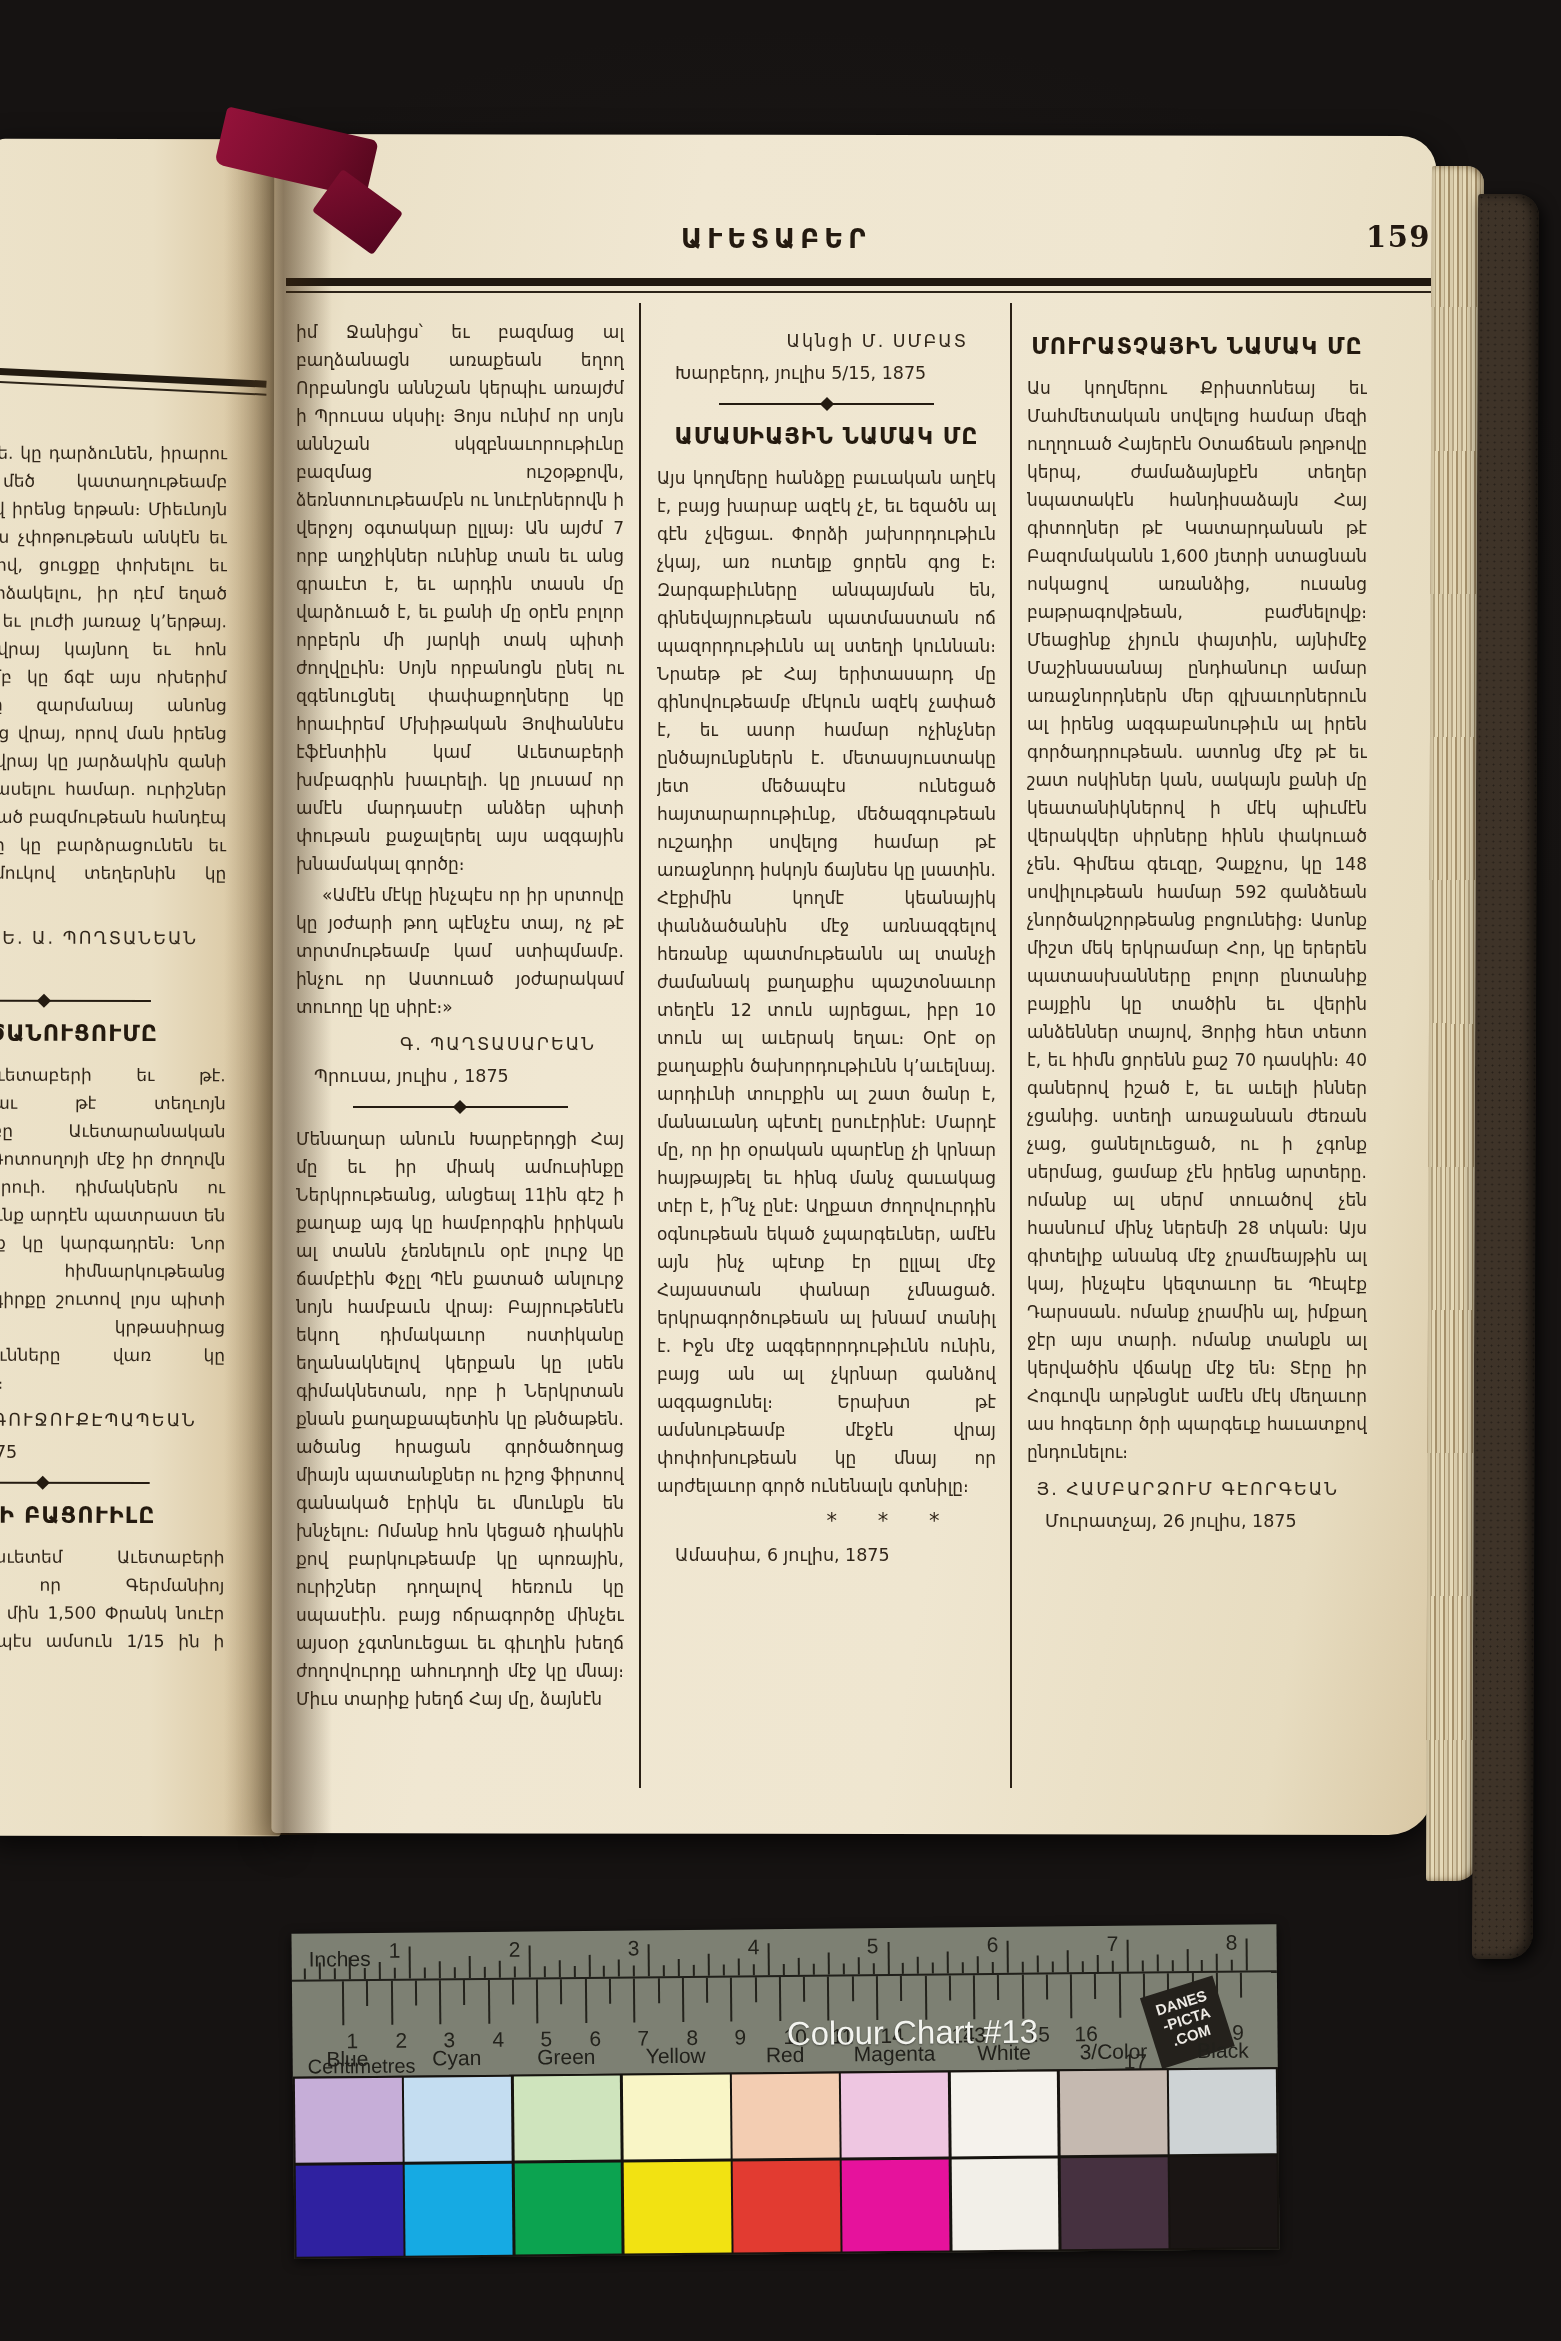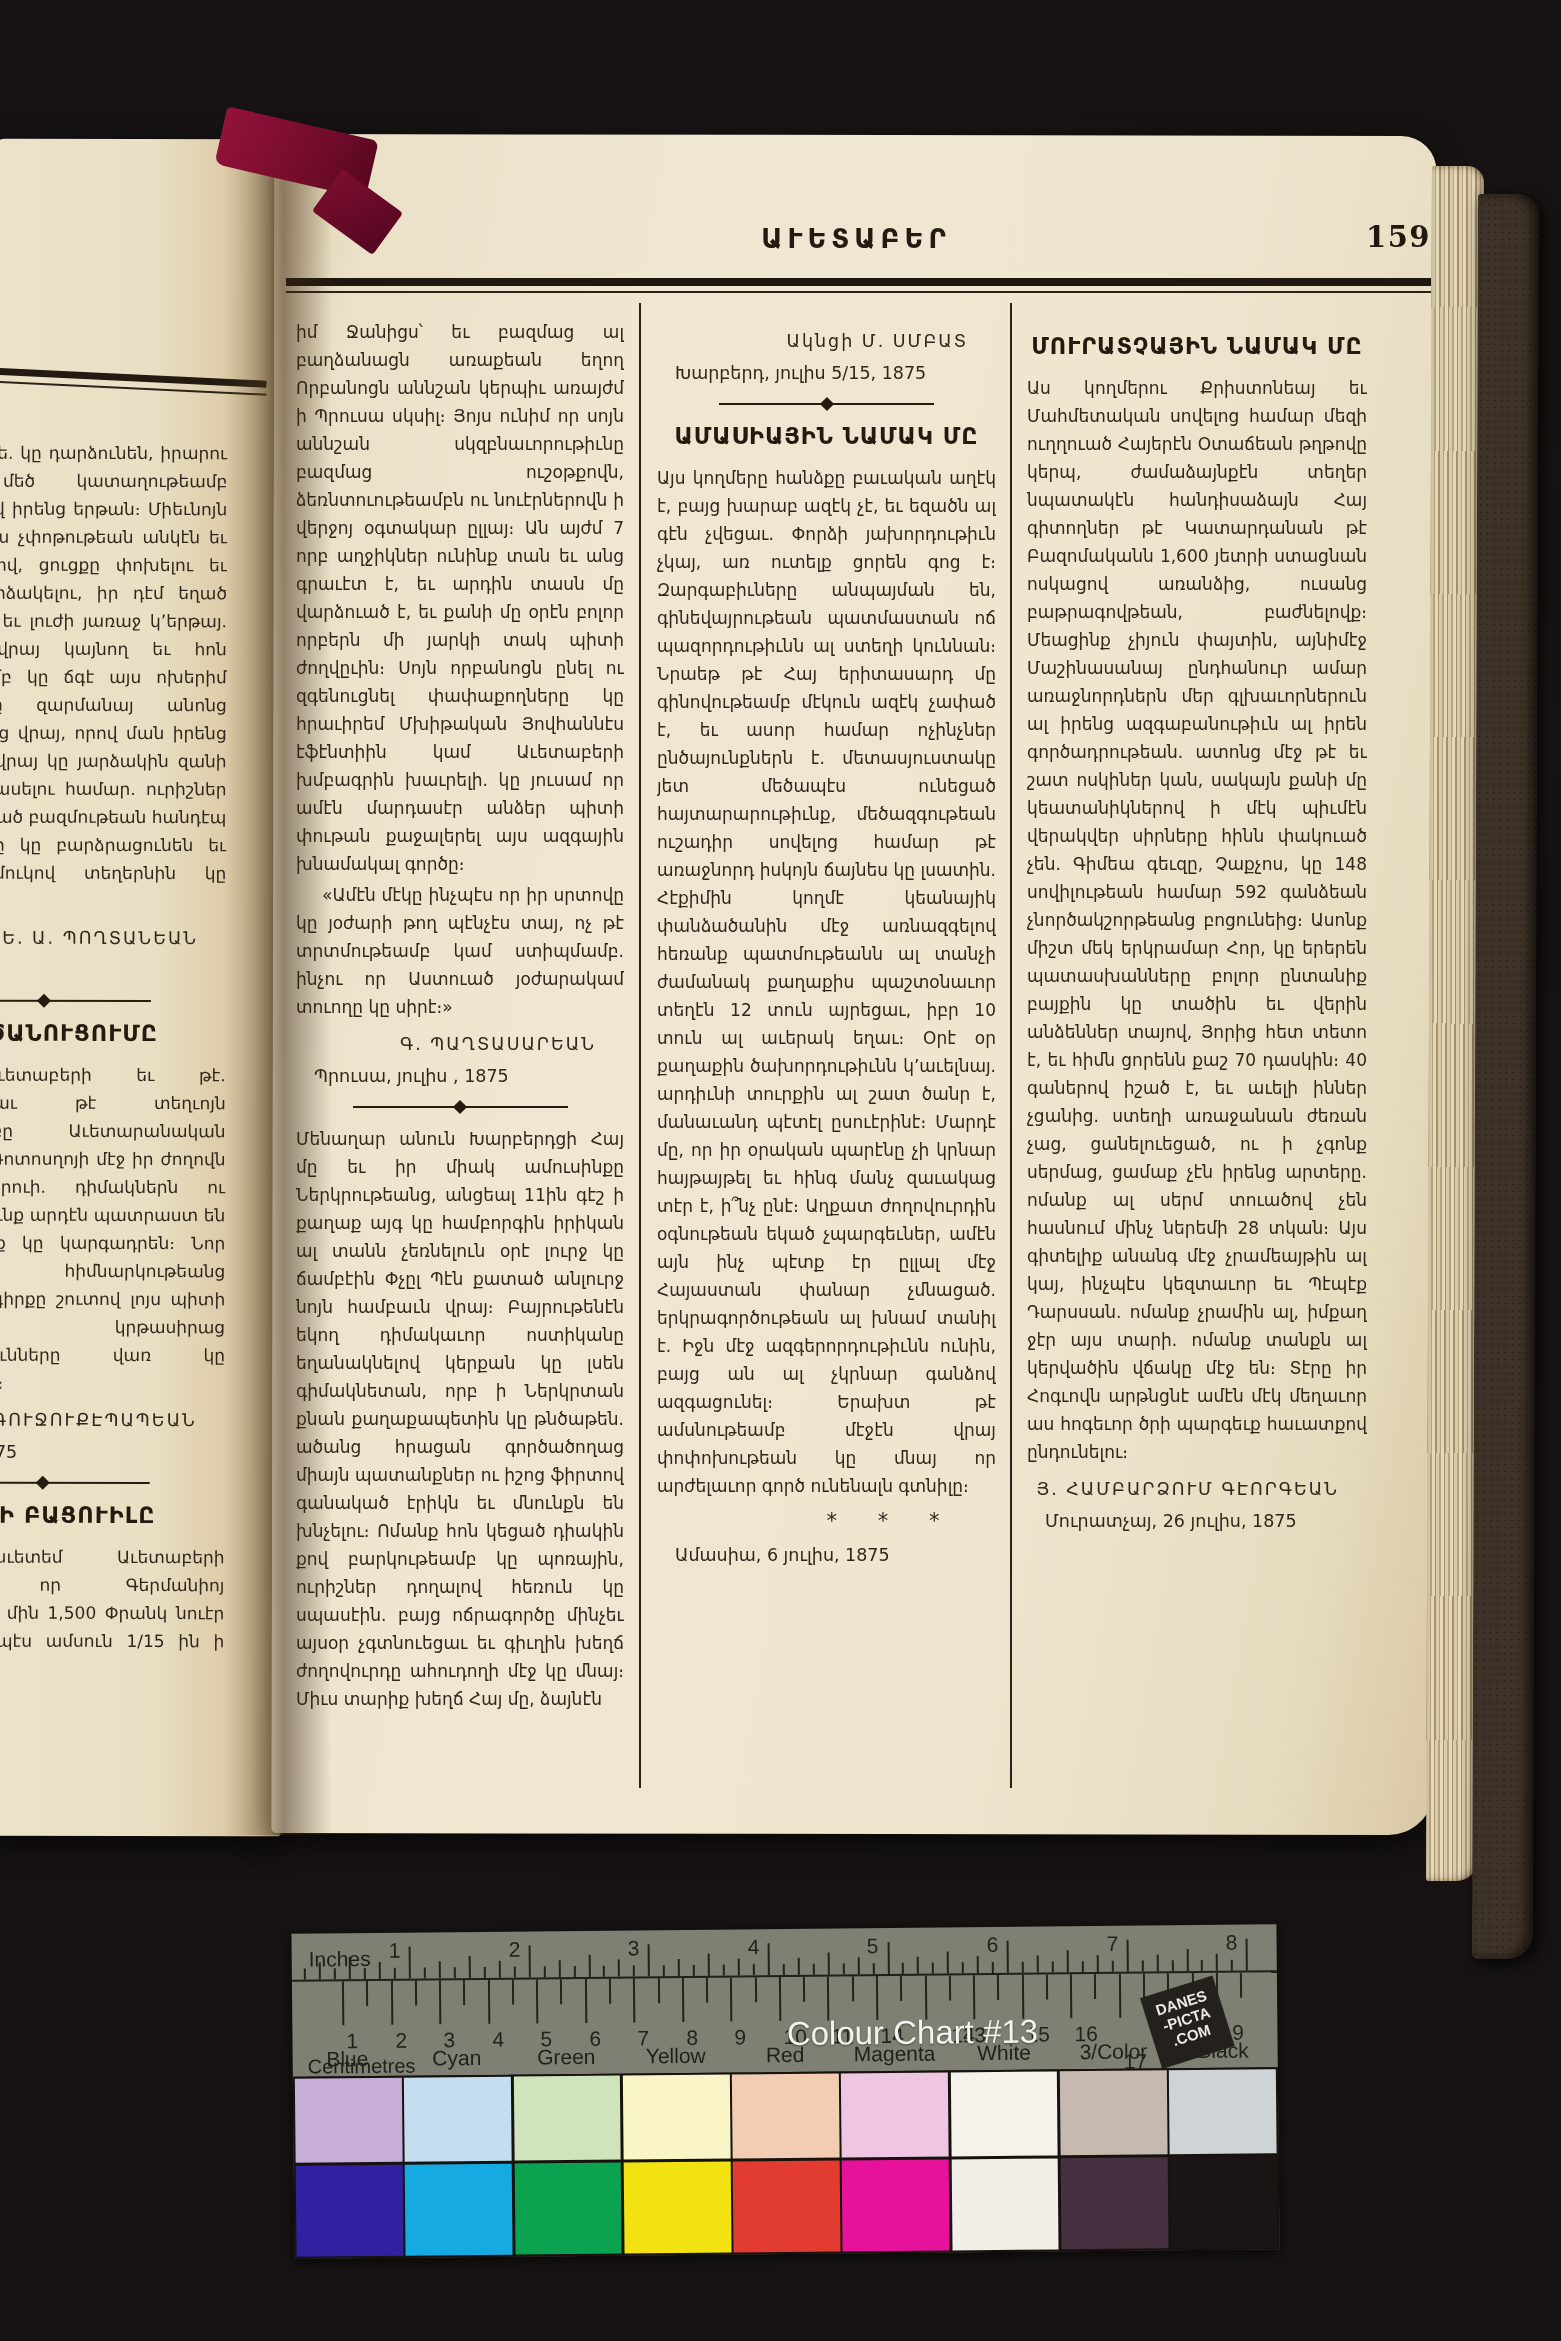--- a/index.html
+++ b/index.html
@@ -21,21 +21,21 @@
     background:linear-gradient(105deg,#94123a,#6d0b28 70%,#55071d);transform:rotate(13deg);}
   #ribbon-tail{position:absolute;left:320px;top:186px;width:75px;height:52px;border-radius:4px;
     background:linear-gradient(120deg,#7c0e2e,#540620);transform:rotate(36deg);}
   #fore-edge{position:absolute;left:1429px;top:166px;width:52px;height:1715px;border-radius:2px 17px 22px 3px;
     background:repeating-linear-gradient(90deg,#d9ccab 0 3px,#b4a381 3px 4.5px,#e5d9b8 4.5px 7.5px,#a5906b 7.5px 9px);
     transform:rotate(.2deg); box-shadow:inset -3px 0 7px rgba(60,40,15,.55);}
   #book-cover{position:absolute;left:1475px;top:194px;width:61px;height:1765px;border-radius:3px 22px 26px 6px;
     background:radial-gradient(rgba(0,0,0,.38) 18%,rgba(0,0,0,0) 22%) 0 0/7px 7px,#3e3328;
     box-shadow:inset -7px 0 11px rgba(0,0,0,.6), 4px 5px 15px rgba(0,0,0,.8); transform:rotate(.2deg);}
   
-  #masthead{position:absolute;left:681px;top:224px;width:350px;text-align:center;
+  #masthead{position:absolute;left:681px;top:224px;width:350px;text-align:left;
     font-size:26px;letter-spacing:5px;font-weight:bold;color:#241a10;}
   #folio{position:absolute;left:1281px;top:220px;width:150px;text-align:right;
     font-family:"DejaVu Serif",serif;font-weight:bold;font-size:29px;letter-spacing:1.5px;color:#221810;}
   .head-rule{position:absolute;left:286px;top:278px;width:1145px;height:7.5px;background:#201810;}
   .head-rule-thin{position:absolute;left:286px;top:291px;width:1145px;height:1.5px;background:#2c2318;}
   #left-head-rule{position:absolute;left:-5px;top:235px;width:280px;height:7px;background:#231b11;transform:rotate(2.6deg);}
   #left-head-rule-thin{position:absolute;left:-5px;top:248px;width:280px;height:1.5px;background:#2c2318;transform:rotate(2.6deg);}
   
   .colrule{position:absolute;top:303px;height:1485px;width:2px;background:#2a2015;}
   #colrule-1{left:639px;} #colrule-2{left:1010px;}

